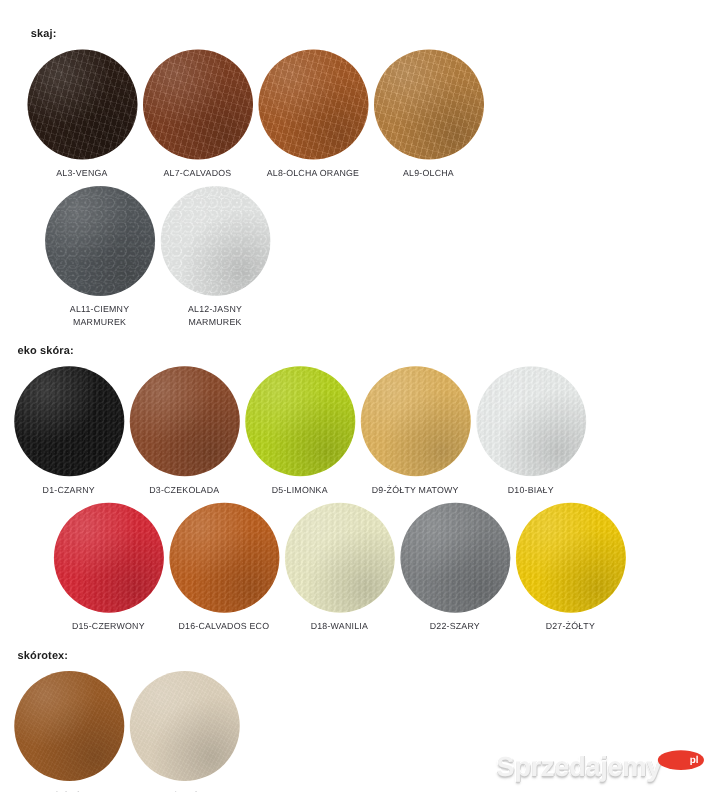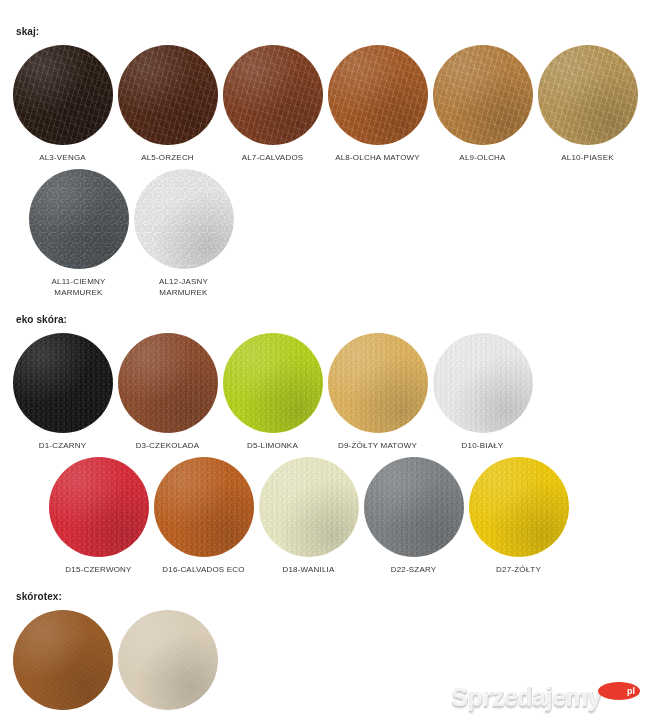--- a/index.html
+++ b/index.html
@@ -143,58 +143,46 @@
     justify-content: center;
     line-height: 1;
     padding-left: 24px;
   }
 </style>
 </head>
 <body style="background: rgb(255, 255, 255);">
 
 <div class="sheet">
   <div id="sections-root">
-      <div class="section" style="padding-top: 26px;">
+      <div class="section" style="padding-top: 26px; padding-left: 12px;">
         <div class="section-title">skaj:</div>
         <div class="swatch-row" style="margin-top: 8px;">
           <div class="swatch">
             <div class="disc-wrap">
               <div class="disc grain-crinkle" style="background-color: rgb(46, 31, 23);"></div>
             </div>
             <div class="swatch-label">AL3-VENGA</div>
           </div>
           <div class="swatch">
             <div class="disc-wrap">
-              <div class="disc grain-crinkle" style="background-color: rgb(90, 45, 27);"></div>
-            </div>
-            <div class="swatch-label">AL5-ORZECH</div>
-          </div>
-          <div class="swatch">
-            <div class="disc-wrap">
               <div class="disc grain-crinkle" style="background-color: rgb(138, 69, 38);"></div>
             </div>
             <div class="swatch-label">AL7-CALVADOS</div>
           </div>
           <div class="swatch">
             <div class="disc-wrap">
               <div class="disc grain-crinkle" style="background-color: rgb(181, 99, 43);"></div>
             </div>
-            <div class="swatch-label">AL8-OLCHA MATOWY</div>
+            <div class="swatch-label">AL8-OLCHA ORANGE</div>
           </div>
           <div class="swatch">
             <div class="disc-wrap">
               <div class="disc grain-crinkle" style="background-color: rgb(198, 140, 71);"></div>
             </div>
             <div class="swatch-label">AL9-OLCHA</div>
-          </div>
-          <div class="swatch">
-            <div class="disc-wrap">
-              <div class="disc grain-crinkle" style="background-color: rgb(200, 165, 96);"></div>
-            </div>
-            <div class="swatch-label">AL10-PIASEK</div>
           </div>
         </div>
         <div class="swatch-row" style="margin-top: 6px; margin-left: 16px;">
           <div class="swatch">
             <div class="disc-wrap">
               <div class="disc grain-marble" style="background-color: rgb(87, 92, 96);"></div>
             </div>
             <div class="swatch-label">AL11-CIEMNY
 MARMUREK</div>
           </div>

